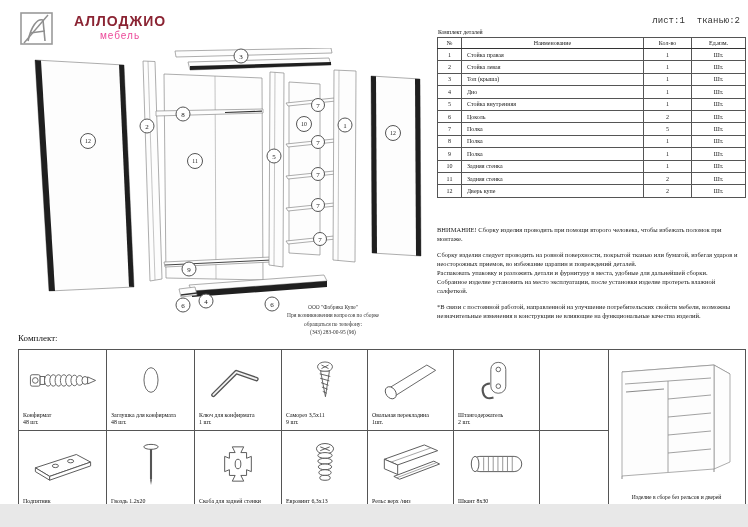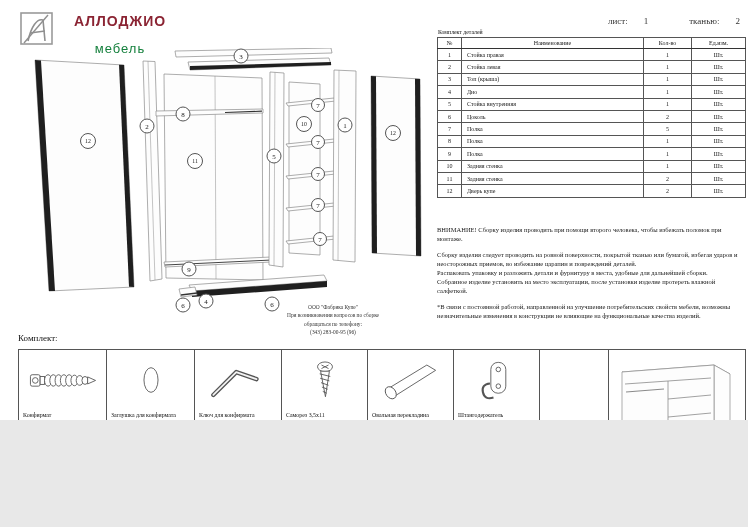--- a/index.html
+++ b/index.html
@@ -1,32 +1,32 @@
 <!DOCTYPE html>
 <html><head>
 <meta charset="utf-8">
 <style>
   * { margin:0; padding:0; box-sizing:border-box; }
   html,body { background:#e8e8e8; }
   #page {
-    position:relative; width:748px; height:420px; background:#ffffff;
+    position:relative; width:748px; height:504px; background:#ffffff;
     font-family:"Liberation Serif", serif; color:#222; overflow:hidden;
     margin:0 auto;
   }
   
   .logo-box { position:absolute; left:20px; top:12px; width:34px; height:34px; }
   .brand { position:absolute; left:60px; top:13px; width:120px; text-align:center;
            font-family:"Liberation Sans", sans-serif; }
   .brand-name { font-size:14px; font-weight:bold; color:#8b2433; letter-spacing:1px; }
-  .brand-sub  { font-size:13px; color:#15803d; letter-spacing:1px; margin-top:12px; }
+  .brand-sub  { font-size:10px; color:#ec4899; letter-spacing:1px; margin-top:1px; }
   .title { position:absolute; left:185px; top:12px; width:430px;
            font-size:12.5px; line-height:17px; color:#1d1d1d; }
   .sheet-info { position:absolute; left:608px; top:16px; width:132px;
-                font-family:Liberation Serif, serif; font-size:9px; color:#333;
-                display:flex; gap:16px; justify-content:flex-end; }
+                font-family:Liberation Mono, monospace; font-size:9px; color:#333;
+                display:flex; gap:0; justify-content:flex-end; }
   .sheet-info .gap { width:12px; }
   
   .parts-caption { position:absolute; left:438px; top:29px; font-size:5.8px; color:#111; }
   table.parts { position:absolute; left:437px; top:37px; width:308px;
                 border-collapse:collapse; table-layout:fixed; }
   table.parts th, table.parts td {
     border:0.7px solid #555; font-size:6px; font-weight:normal;
     height:12.4px; padding:0 2px; text-align:center; color:#1a1a1a; overflow:hidden; white-space:nowrap;
   }
   table.parts th { height:11px; }

